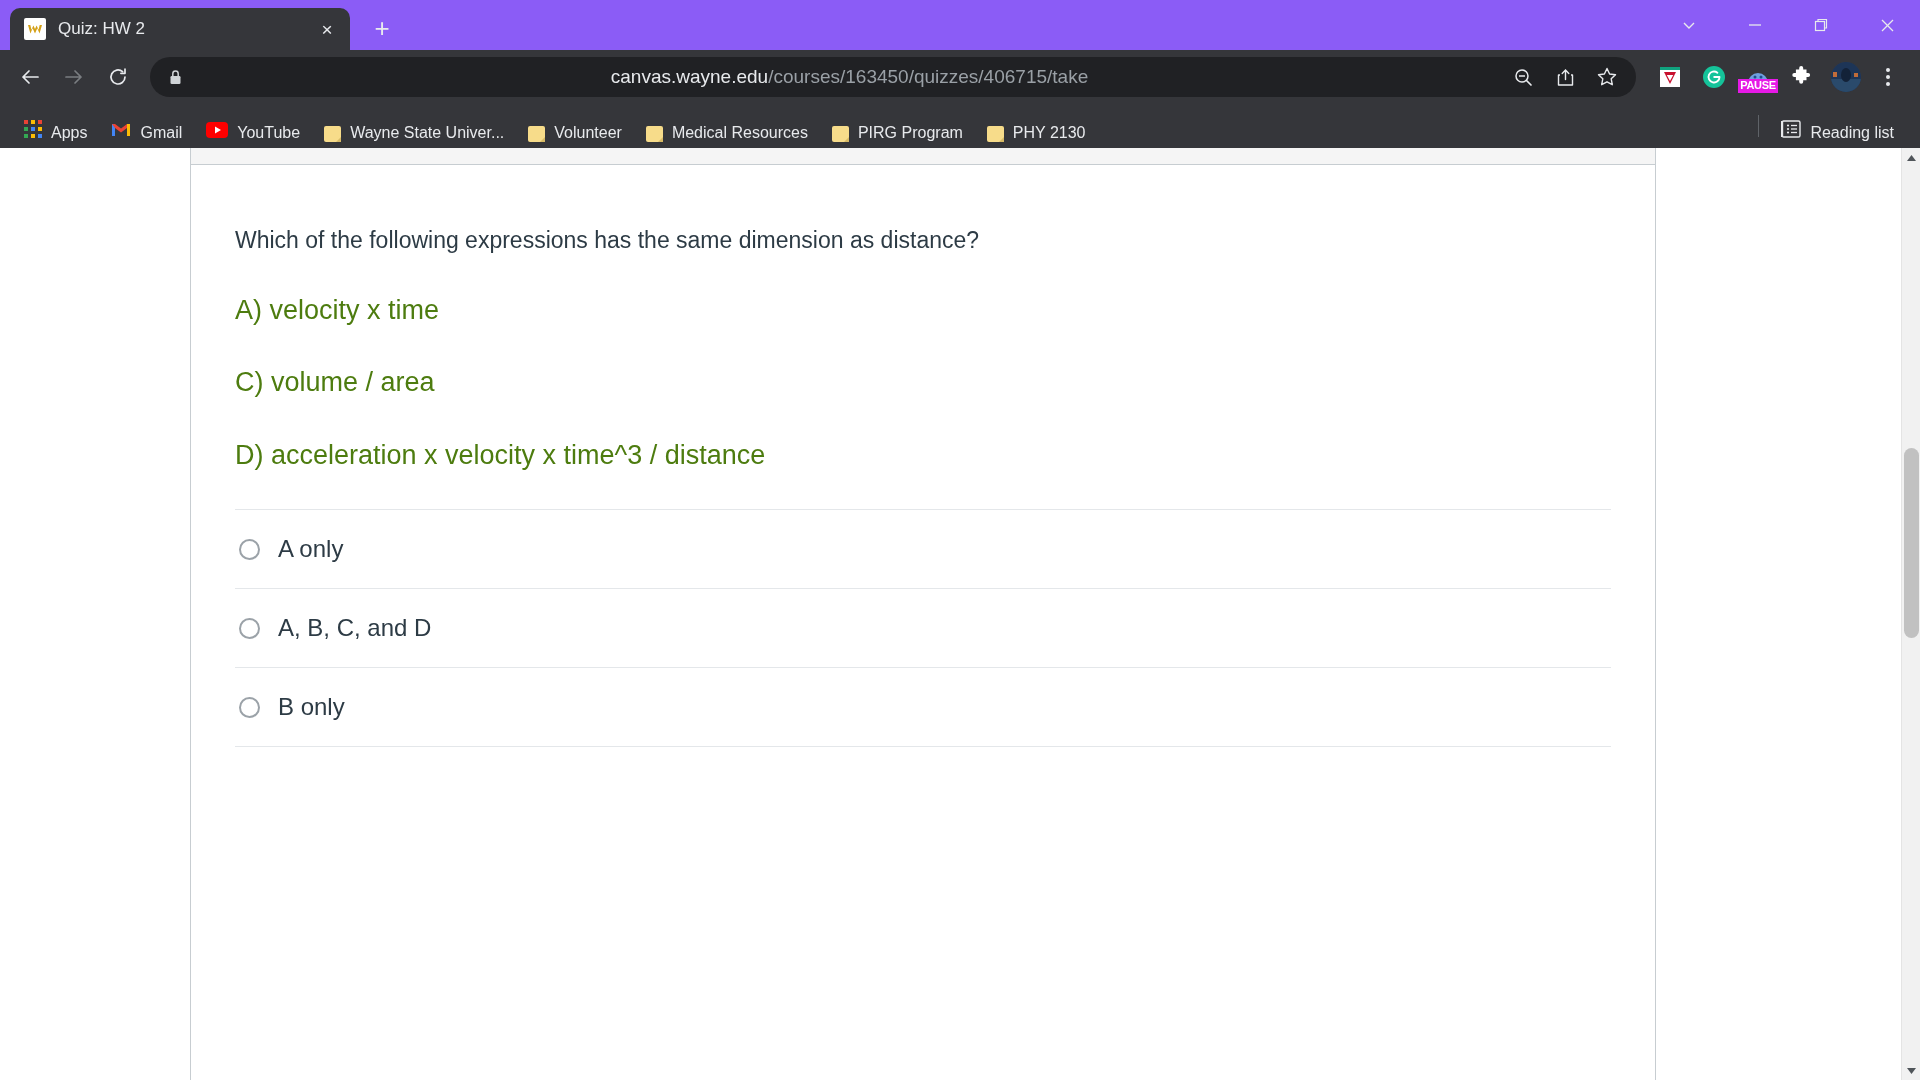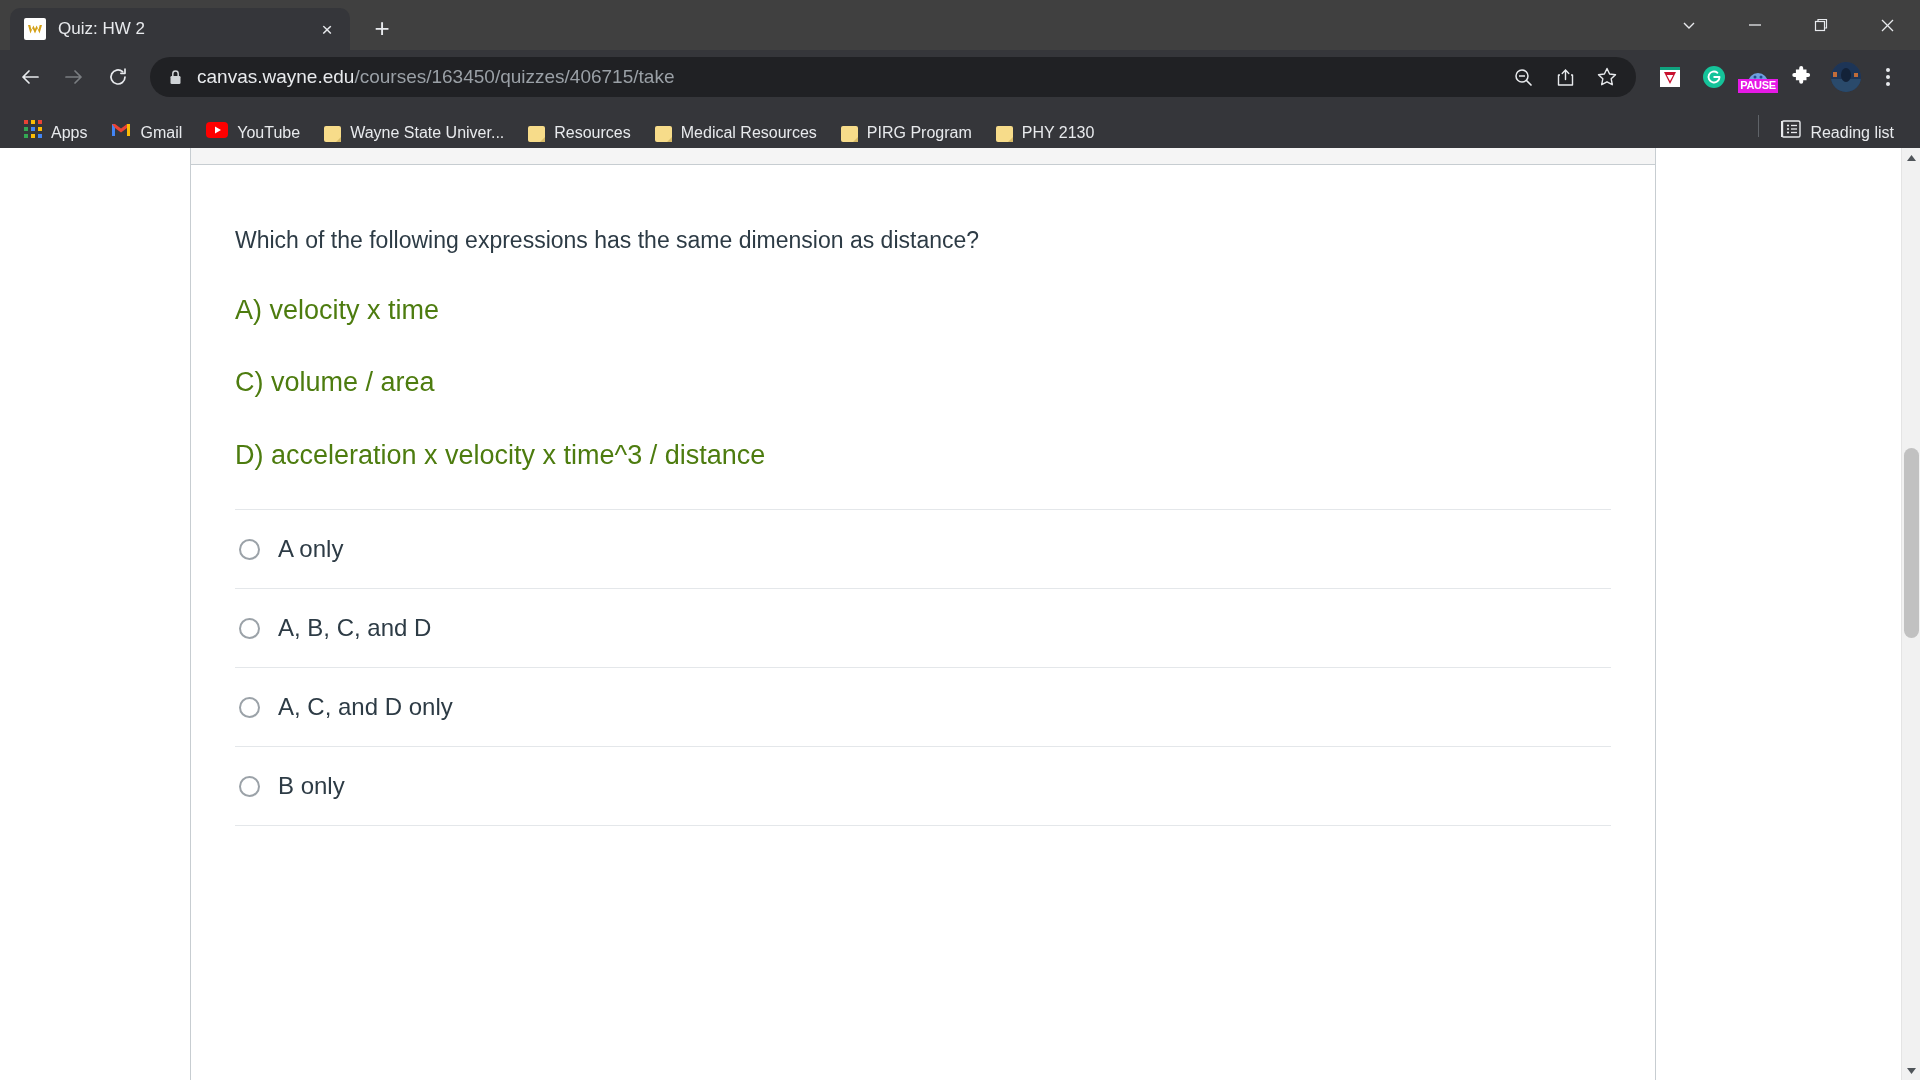--- a/index.html
+++ b/index.html
@@ -6,21 +6,21 @@
   html, body { width: 1920px; height: 1080px; overflow: hidden; }
   body {
     font-family: "Liberation Sans", sans-serif;
     background: #ffffff;
   }
 
   
   .browser { width: 1920px; height: 1080px; position: relative; }
 
   .chrome-top {
-    background: #404040;
+    background: #8b5cf6;
     height: 50px;
     position: relative;
     display: flex;
     align-items: flex-end;
   }
   .tab-strip { display: flex; align-items: flex-end; height: 50px; padding-left: 10px; }
   .tab {
     display: flex;
     align-items: center;
     height: 42px;
@@ -88,20 +88,21 @@
   .omnibox {
     flex: 1 1 auto;
     height: 40px;
     background: #202124;
     border-radius: 20px;
     display: flex;
     align-items: center;
     padding: 0 8px 0 18px;
     margin: 0 10px 0 10px;
     min-width: 0;
+    text-align: center;
   }
   .lock-icon { margin-right: 14px; flex: 0 0 auto; display:flex; }
   .url-text {
     font-size: 19px;
     color: #9aa0a6;
     white-space: nowrap;
     overflow: hidden;
     flex: 1 1 auto;
   }
   .url-text .host { color: #e8eaed; }
@@ -476,21 +477,21 @@
       <span class="bm-label">YouTube</span>
     </div>
 
     <div class="bm">
       <span class="bm-folder"></span>
       <span class="bm-label">Wayne State Univer...</span>
     </div>
 
     <div class="bm">
       <span class="bm-folder"></span>
-      <span class="bm-label">Resources</span>
+      <span class="bm-label">Volunteer</span>
     </div>
 
     <div class="bm">
       <span class="bm-folder"></span>
       <span class="bm-label">Medical Resources</span>
     </div>
 
     <div class="bm">
       <span class="bm-folder"></span>
       <span class="bm-label">PIRG Program</span>
@@ -540,24 +541,20 @@
             <div class="answer-row">
               <span class="radio"></span>
               <span class="answer-label">A only</span>
             </div>
             <div class="answer-row">
               <span class="radio"></span>
               <span class="answer-label">A, B, C, and D</span>
             </div>
             <div class="answer-row">
               <span class="radio"></span>
-              <span class="answer-label">A, C, and D only</span>
-            </div>
-            <div class="answer-row">
-              <span class="radio"></span>
               <span class="answer-label">B only</span>
             </div>
           </div>
         </div>
       </div>
     </div>
 
     <div class="scrollbar">
       <div class="sb-arrow">
         <svg width="11" height="8" viewBox="0 0 11 8">

